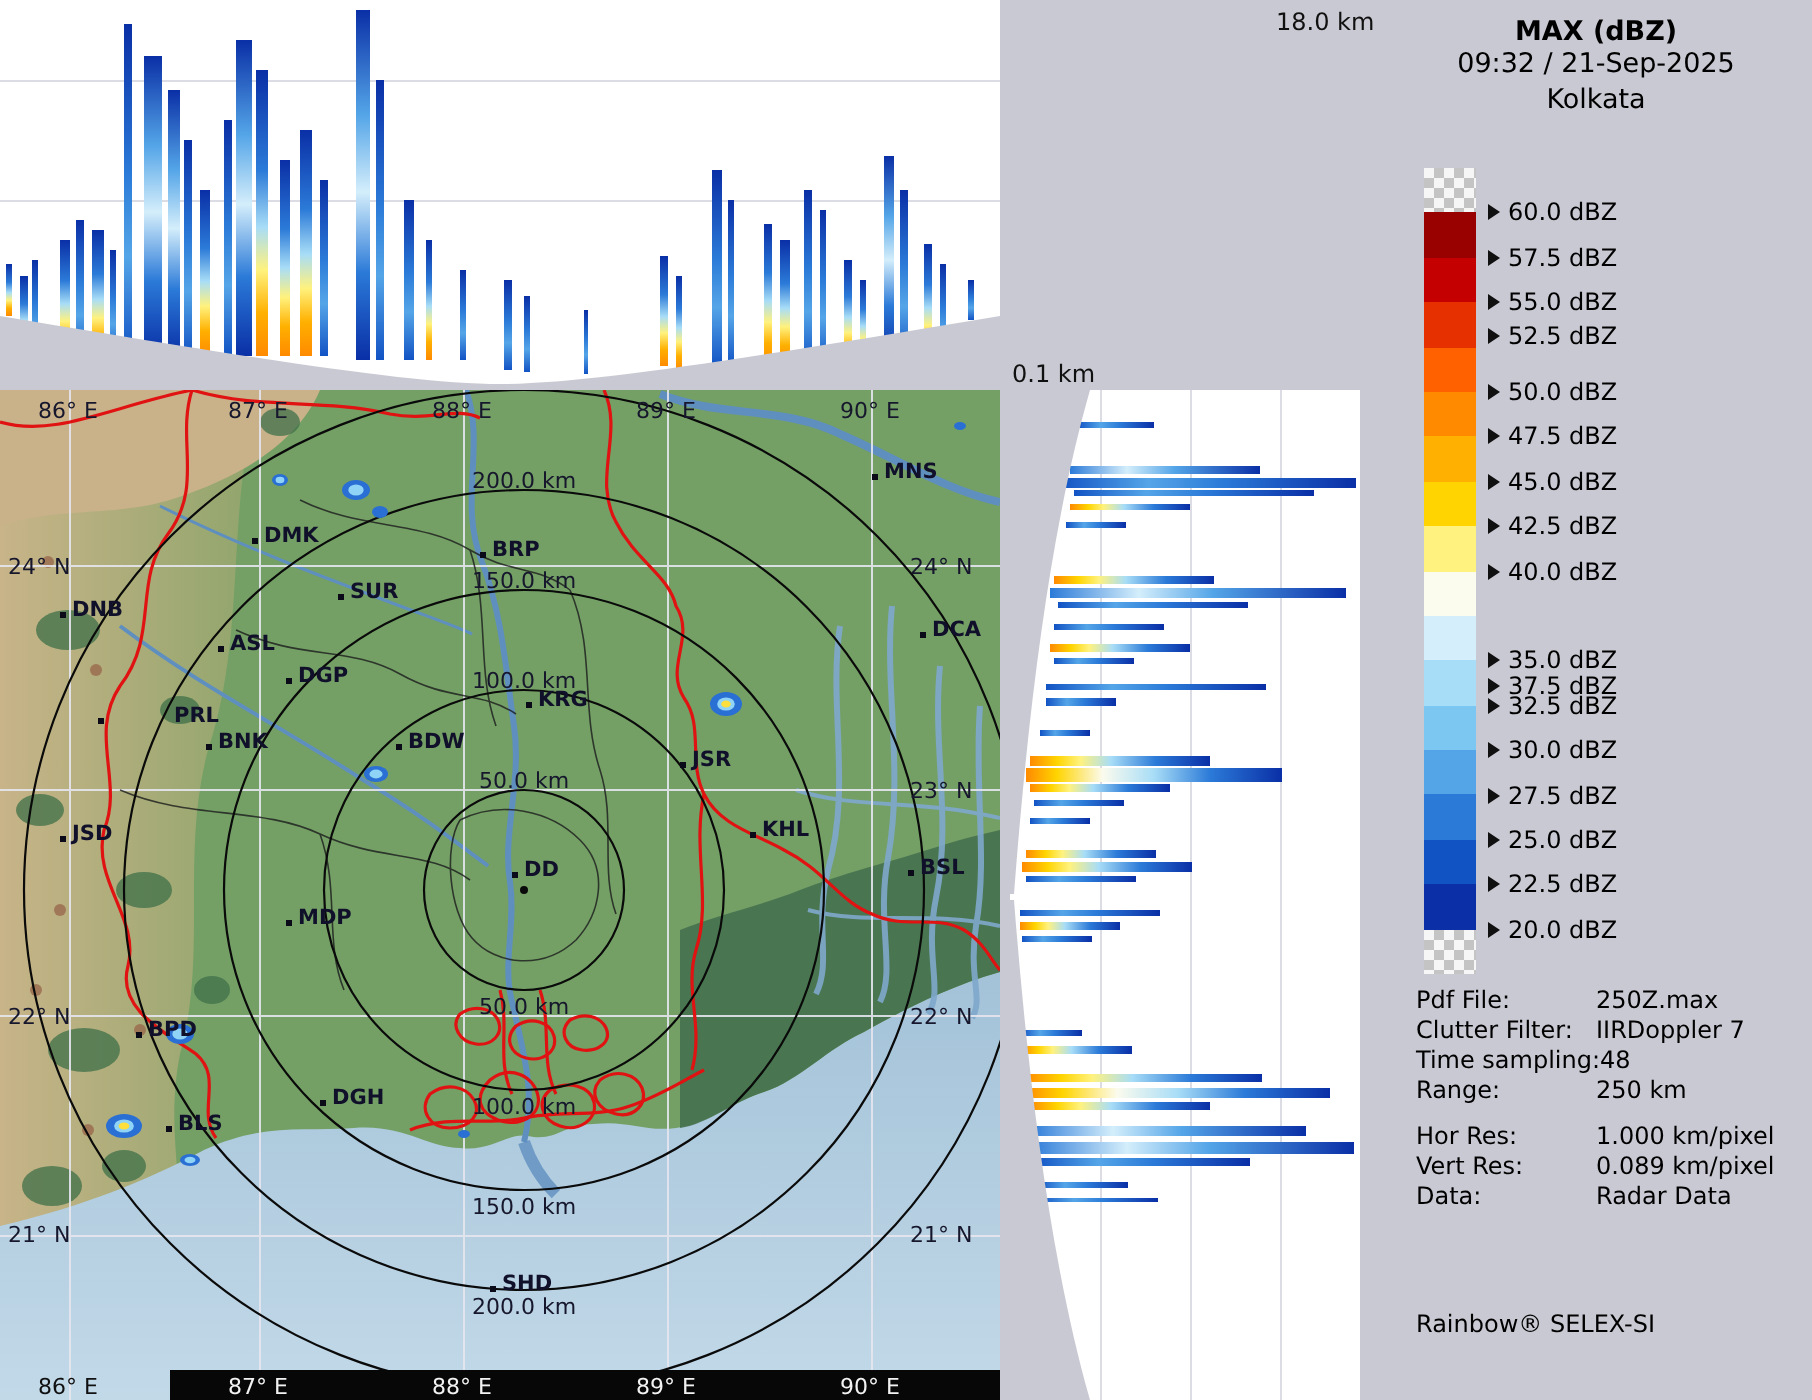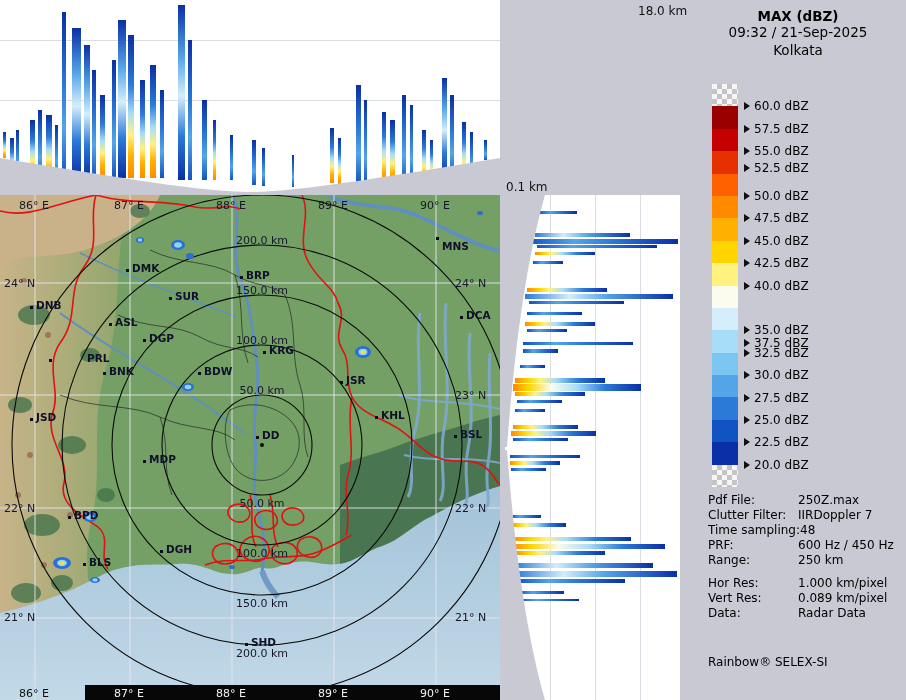--- a/index.html
+++ b/index.html
@@ -293,21 +293,21 @@
         <div class="maplabel" style="left: 455px; top: 416px;">21° N</div>
         <div class="maplabel rangelabel" style="left: 262px; top: 39px;">200.0 km</div>
         <div class="maplabel rangelabel" style="left: 262px; top: 89px;">150.0 km</div>
         <div class="maplabel rangelabel" style="left: 262px; top: 139px;">100.0 km</div>
         <div class="maplabel rangelabel" style="left: 262px; top: 189px;">50.0 km</div>
         <div class="maplabel rangelabel" style="left: 262px; top: 302px;">50.0 km</div>
         <div class="maplabel rangelabel" style="left: 262px; top: 352px;">100.0 km</div>
         <div class="maplabel rangelabel" style="left: 262px; top: 402px;">150.0 km</div>
         <div class="maplabel rangelabel" style="left: 262px; top: 452px;">200.0 km</div>
         <div class="citydot" style="left: 436px; top: 42px;"></div>
-        <div class="maplabel citylabel" style="left: 442px; top: 45px;">MNS</div>
+        <div class="maplabel citylabel" style="left: 442px; top: 35px;">MNS</div>
         <div class="citydot" style="left: 126px; top: 74px;"></div>
         <div class="maplabel citylabel" style="left: 132px; top: 67px;">DMK</div>
         <div class="citydot" style="left: 240px; top: 81px;"></div>
         <div class="maplabel citylabel" style="left: 246px; top: 74px;">BRP</div>
         <div class="citydot" style="left: 169px; top: 102px;"></div>
         <div class="maplabel citylabel" style="left: 175px; top: 95px;">SUR</div>
         <div class="citydot" style="left: 30px; top: 111px;"></div>
         <div class="maplabel citylabel" style="left: 36px; top: 104px;">DNB</div>
         <div class="citydot" style="left: 109px; top: 128px;"></div>
         <div class="maplabel citylabel" style="left: 115px; top: 121px;">ASL</div>
@@ -386,21 +386,20 @@
         <div class="legend-label" style="top: 284.2px;"><span class="arr"></span>30.0 dBZ</div>
         <div class="legend-label" style="top: 306.6px;"><span class="arr"></span>27.5 dBZ</div>
         <div class="legend-label" style="top: 329px;"><span class="arr"></span>25.0 dBZ</div>
         <div class="legend-label" style="top: 351.4px;"><span class="arr"></span>22.5 dBZ</div>
         <div class="legend-label" style="top: 373.8px;"><span class="arr"></span>20.0 dBZ</div>
       </div>
     <div id="info-rows">
         <div class="info-row"><span class="info-label">Pdf File:</span><span>250Z.max</span></div>
         <div class="info-row"><span class="info-label">Clutter Filter:</span><span>IIRDoppler 7</span></div>
         <div class="info-row"><span class="info-label">Time sampling:48</span><span></span></div>
-        <div class="info-row"><span class="info-label">PRF:</span><span>600 Hz / 450 Hz</span></div>
         <div class="info-row"><span class="info-label">Range:</span><span>250 km</span></div>
         <div class="info-row" style="margin-top: 8px;"><span class="info-label">Hor Res:</span><span>1.000 km/pixel</span></div>
         <div class="info-row"><span class="info-label">Vert Res:</span><span>0.089 km/pixel</span></div>
         <div class="info-row"><span class="info-label">Data:</span><span>Radar Data</span></div>
       </div>
     <div id="brand">Rainbow® SELEX-SI</div>
   </div>
 
 </div>
 

